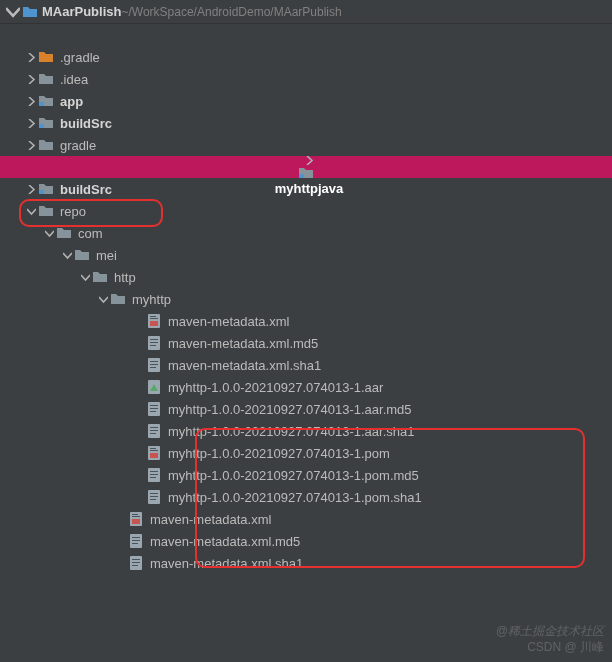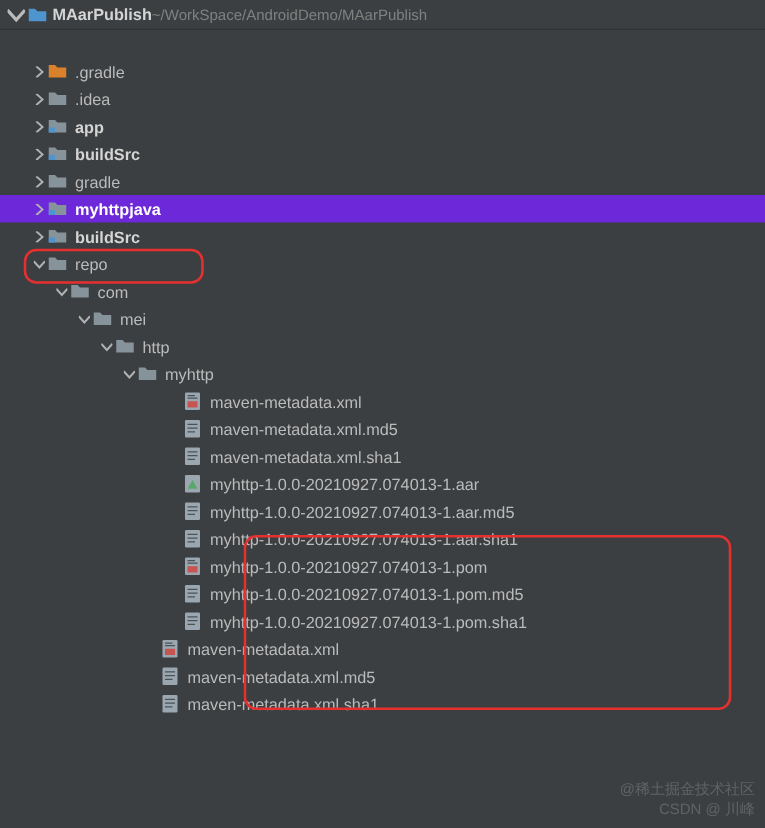--- a/index.html
+++ b/index.html
@@ -26,21 +26,21 @@
     .header .proj-name { font-weight: bold; color: #d5d5d5; }
     .header .proj-path { color: #808080; margin-left: 0; font-size: 12px; }
     .tree { padding-top: 2px; margin-top: 20px; }
     .row {
       display: flex;
       align-items: center;
       height: 22px;
       padding-left: 6px;
       white-space: nowrap;
     }
-    .row.selected { background: #6d28d9; color: #ffffff; }
+    .row.selected { background: #be185d; color: #ffffff; flex-direction: column; }
     .row.selected .label { color: #ffffff; }
     .arrow {
       width: 14px;
       display: flex;
       align-items: center;
       justify-content: center;
       color: #AFB1B3;
       flex-shrink: 0;
     }
     .arrow svg { width: 9px; height: 9px; }
@@ -410,14 +410,14 @@
       </span>
       <span class="label">maven-metadata.xml.sha1</span>
     </div>
   </div>
 
 <div id="highlights">
     <div class="hl-box" style="left: 19px; top: 199px; width: 144px; height: 28px;"></div>
     <div class="hl-box" style="left: 195px; top: 428px; width: 390px; height: 140px;"></div>
   </div>
 
-<div class="watermark" style="bottom:22px;">@稀土掘金技术社区</div>
+<div class="watermark" style="bottom:22px;font-style:italic;">@稀土掘金技术社区</div>
 <div class="watermark" style="bottom:6px;">CSDN @ 川峰</div>
 
 </body></html>

